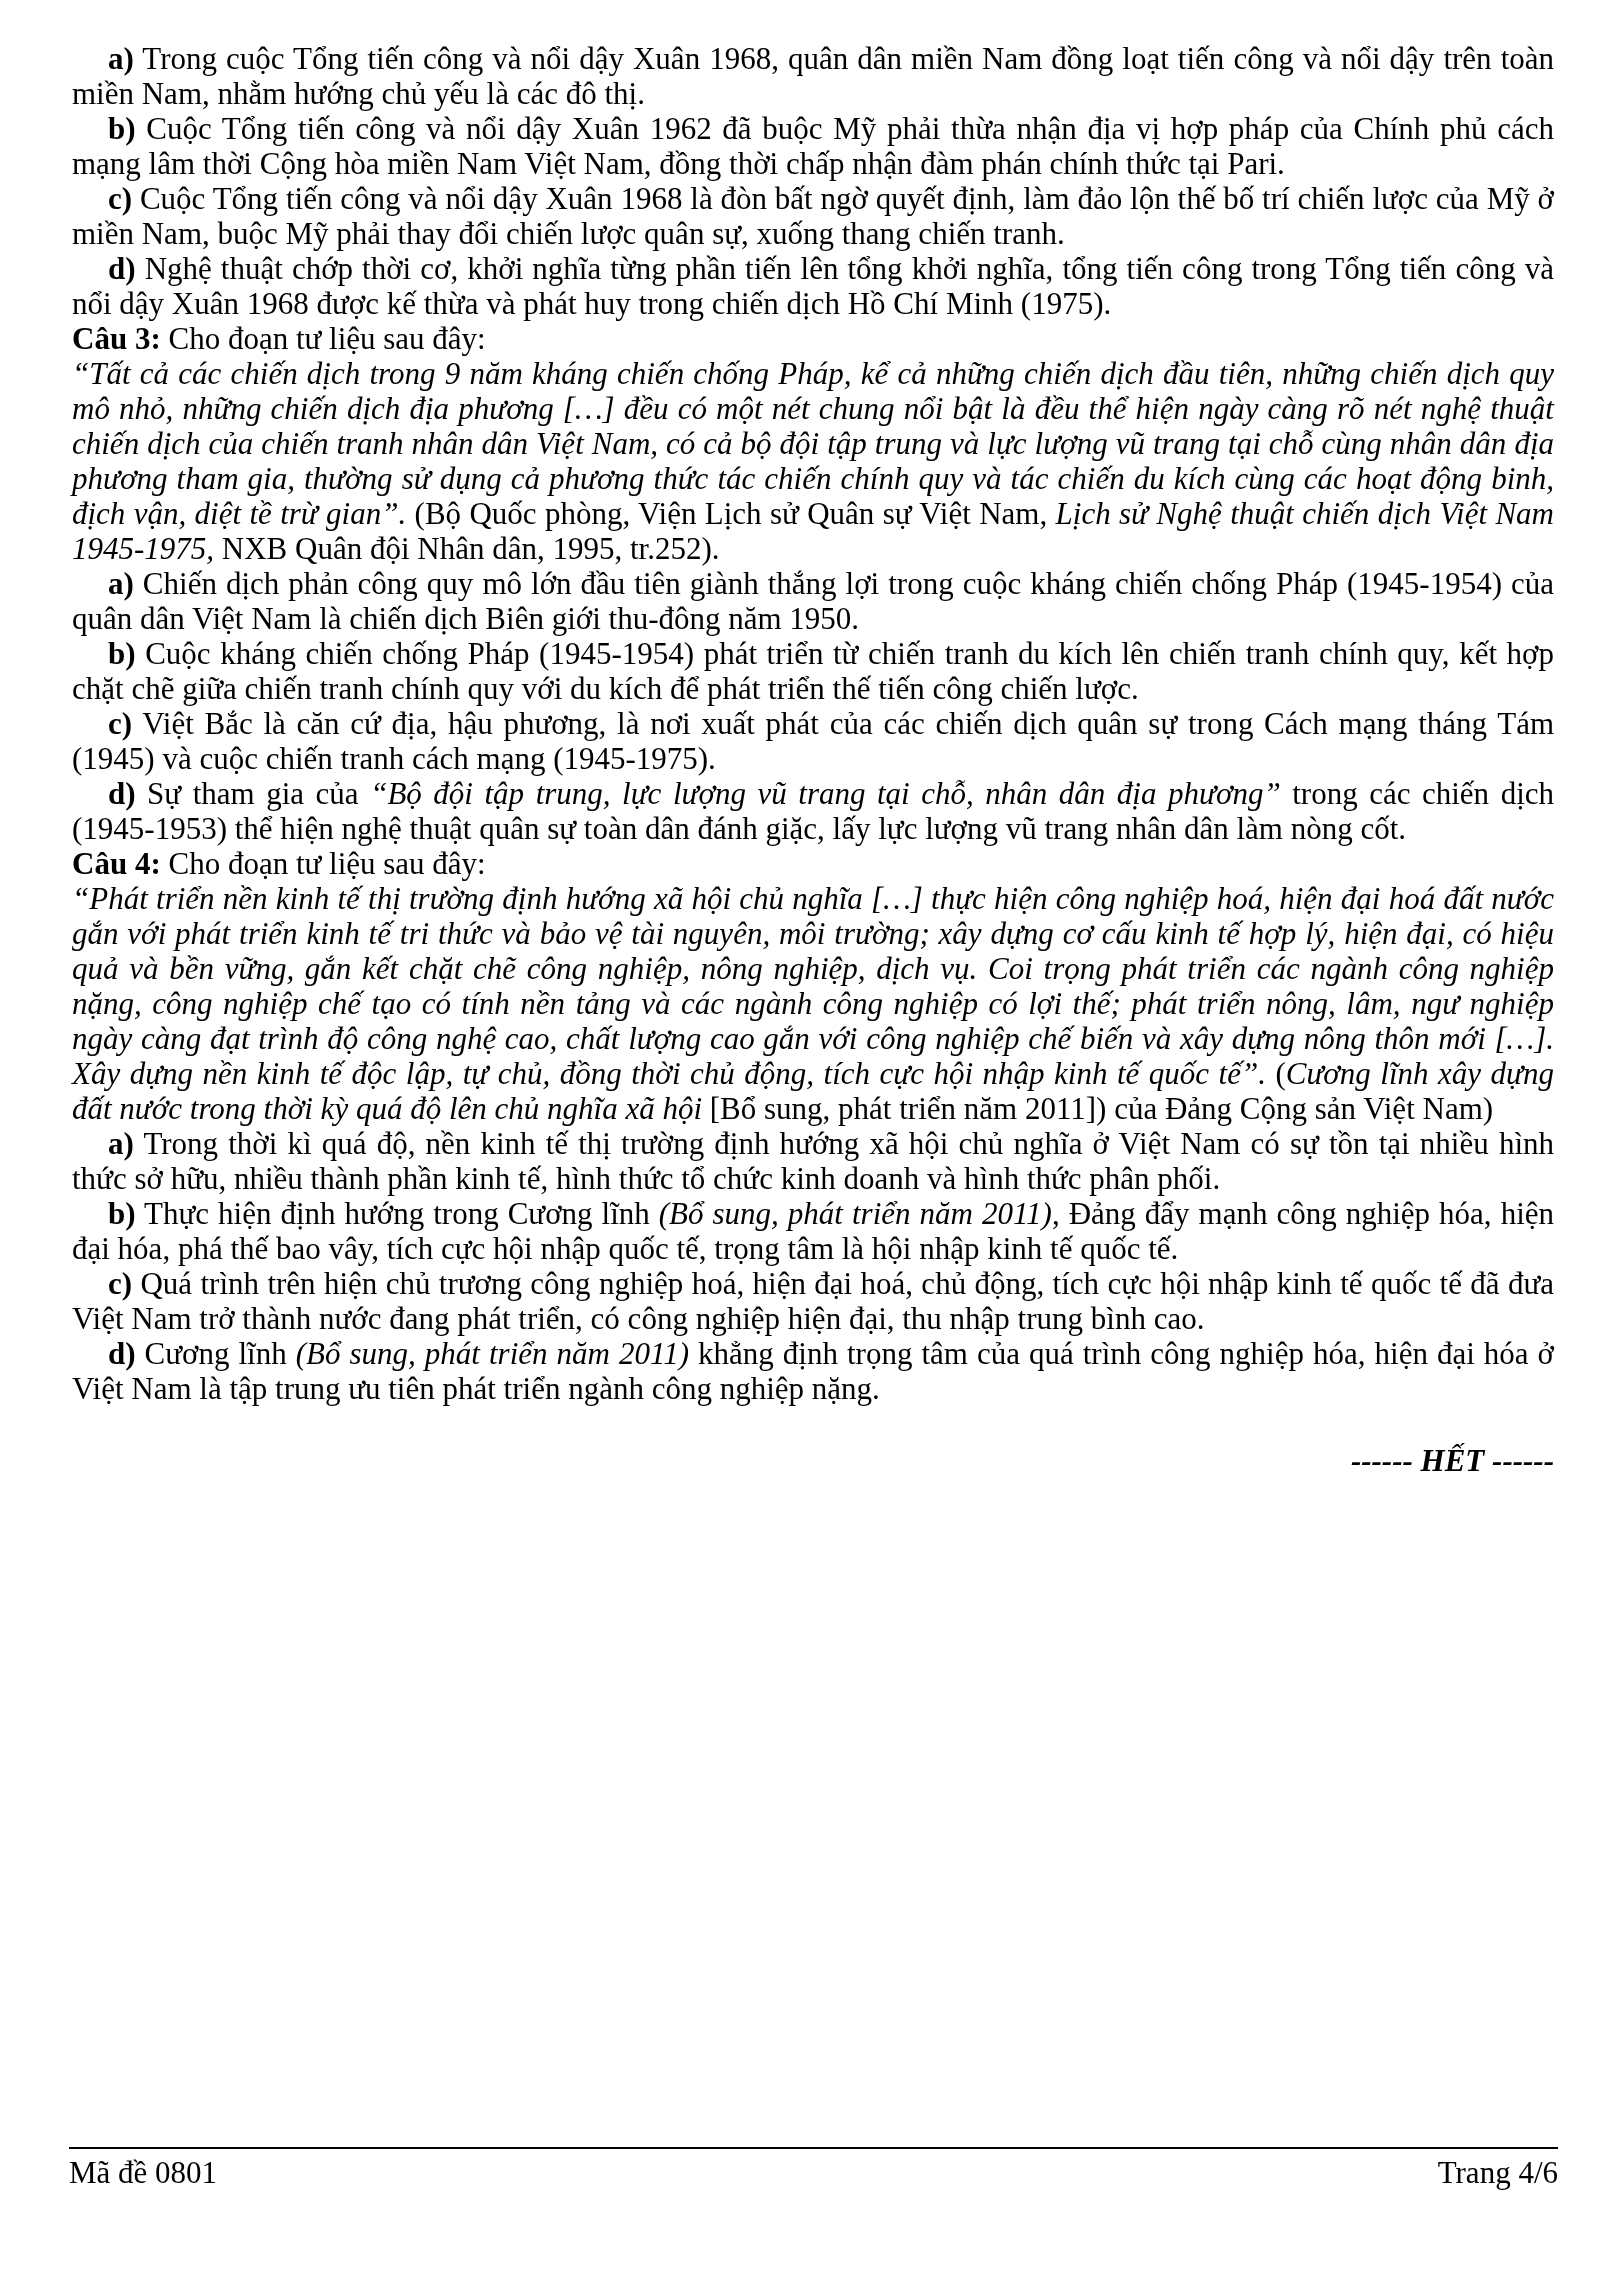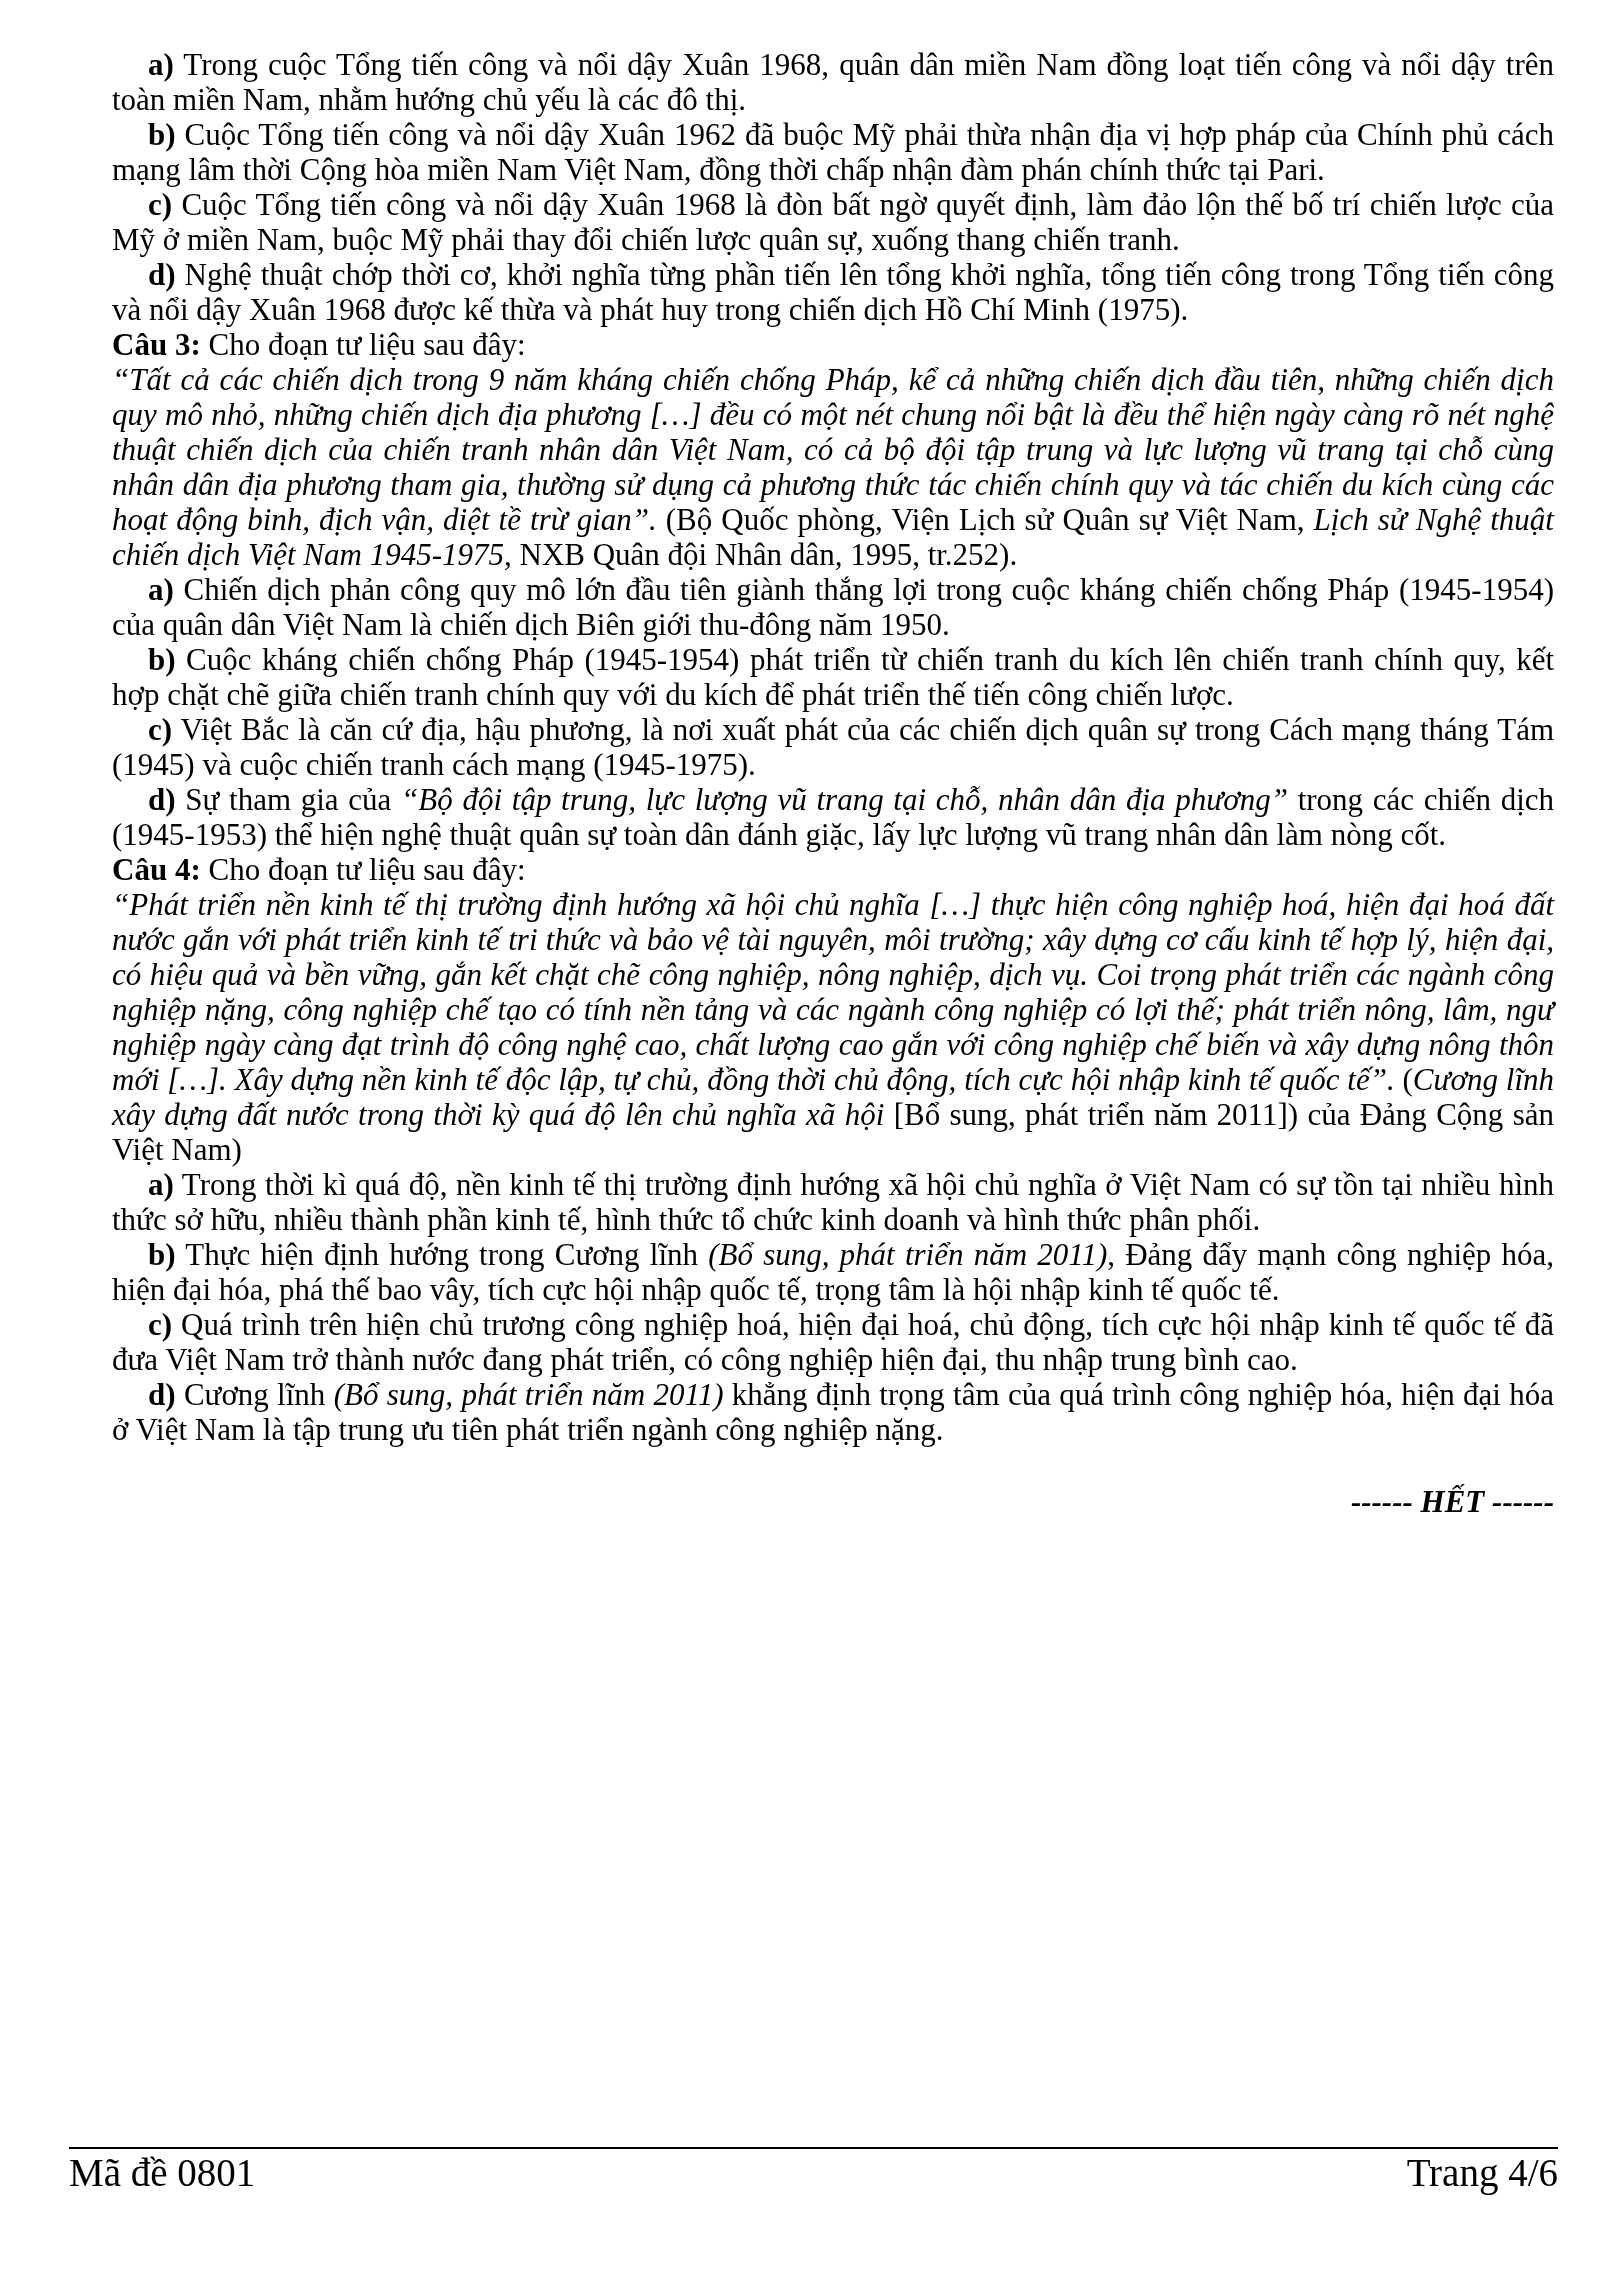--- a/index.html
+++ b/index.html
@@ -8,47 +8,46 @@
     width: 1623px;
     height: 2295px;
     background: #ffffff;
     color: #000000;
     font-family: "Liberation Serif", "DejaVu Serif", serif;
     font-size: 31px;
     overflow: hidden;
   }
   .content {
     position: absolute;
-    top: 47px;
+    top: 41px;
     left: 72px;
     right: 69px;
     text-align: justify;
     line-height: 35px;
-    margin-left: 40px;
   }
   .para { margin: 0; padding: 0; }
   .para.indent { text-indent: 36px; }
   .st-bold { font-weight: 700; }
   .st-italic { font-style: italic; }
   .end-marker {
     margin-top: 37px;
     text-align: right;
     text-indent: 0;
   }
   .footer {
     position: absolute;
     left: 69px;
     right: 65px;
     bottom: 105px;
     border-top: 2.6px solid #000000;
     padding-top: 6.5px;
     display: flex;
     justify-content: space-between;
     align-items: baseline;
-    font-size: 39px;
+    font-size: 31px;
     line-height: 35px;
   }
 </style>
 </head>
 <body>
 
 <div class="page">
   <div class="content">
     <p class="para indent"><span class="st-bold">a)</span><span> Trong cuộc Tổng tiến công và nổi dậy Xuân 1968, quân dân miền Nam đồng loạt tiến công và nổi dậy trên toàn miền Nam, nhằm hướng chủ yếu là các đô thị.</span></p>
     <p class="para indent"><span class="st-bold">b)</span><span> Cuộc Tổng tiến công và nổi dậy Xuân 1962 đã buộc Mỹ phải thừa nhận địa vị hợp pháp của Chính phủ cách mạng lâm thời Cộng hòa miền Nam Việt Nam, đồng thời chấp nhận đàm phán chính thức tại Pari.</span></p>

